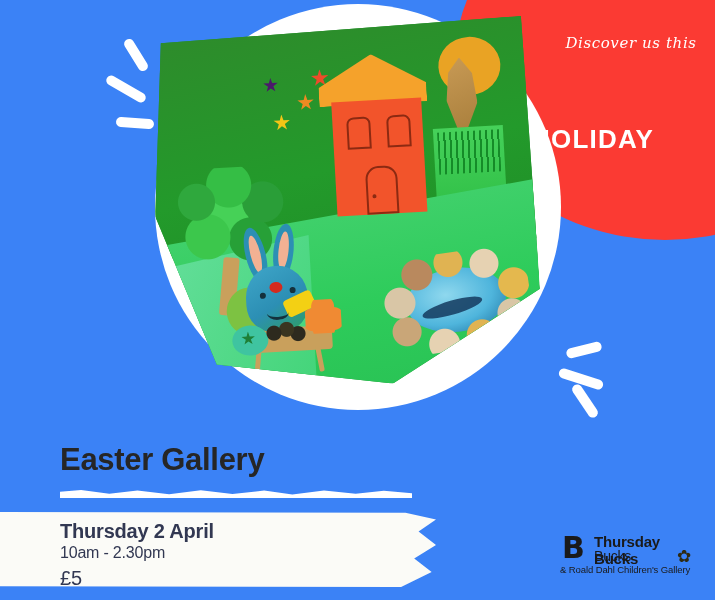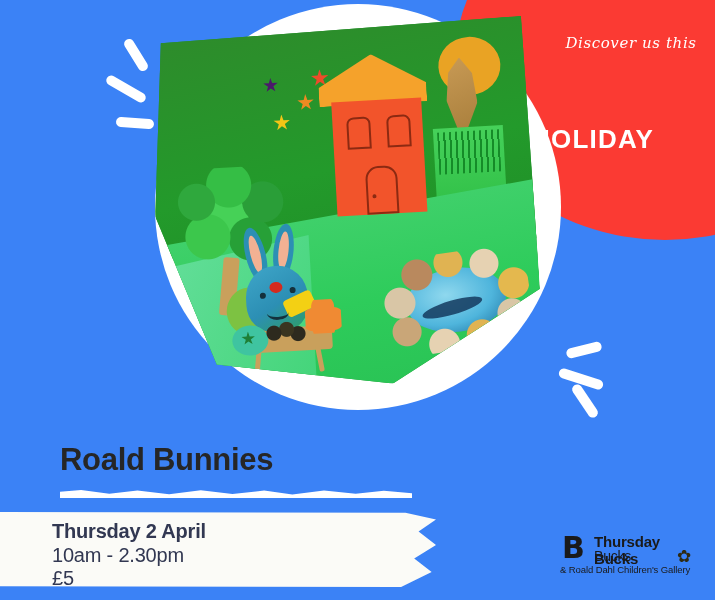--- a/index.html
+++ b/index.html
@@ -244,25 +244,25 @@
     position:absolute;left:60px;top:489px;width:352px;height:9px;
     background:#ffffff;
     clip-path:polygon(0% 30%,6% 10%,14% 52%,22% 16%,31% 58%,40% 14%,49% 56%,58% 18%,66% 60%,75% 16%,84% 54%,92% 20%,100% 46%,100% 100%,0% 100%);
   }
   .white-band{
     position:absolute;left:0;top:512px;width:436px;height:75px;
     background:#FBFBF7;
     clip-path:polygon(0% 0%, 93% 1%, 100% 10%, 96% 26%, 100% 44%, 95% 62%, 99% 80%, 92% 100%, 0% 99%);
   }
   .band-line{
-    position:absolute;left:52px;
+    position:absolute;left:60px;
     color:#323852;
   }
   .band-date{top:520px;font-size:20px;font-weight:bold;letter-spacing:-.2px;}
-  .band-time{top:544px;font-size:20px;letter-spacing:-.2px;}
+  .band-time{top:544px;font-size:16px;letter-spacing:-.2px;}
   .band-price{top:567px;font-size:20px;letter-spacing:-.2px;}
 
   
   .logo{position:absolute;left:558px;top:531px;width:140px;height:46px;}
   .logo-b{
     position:absolute;left:4px;top:2px;
     font-size:30px;font-weight:bold;color:#1A1A1A;line-height:1;
     font-family:"DejaVu Sans", sans-serif;
   }
   .logo-l1{position:absolute;left:36px;top:2px;font-size:15px;font-weight:bold;color:#1A1A1A;letter-spacing:-.2px;}
@@ -350,21 +350,21 @@
             <i></i>
           </div>
         <div class="berries"></div>
       </div>
     </div>
   </div>
 
   <div class="discover-script">Discover us this</div>
   <div class="holiday-big">HOLIDAY</div>
 
-  <div class="event-title">Roald Bunnies</div>
+  <div class="event-title">Easter Gallery</div>
   <div class="brush-rule"></div>
 
   <div class="white-band"></div>
   <div class="band-line band-date">Thursday 2 April</div>
   <div class="band-line band-time">10am - 2.30pm</div>
   <div class="band-line band-price">£5</div>
 
   <div class="logo">
     <div class="logo-b">B</div>
     <div class="logo-l1">Thursday Bucks</div>

